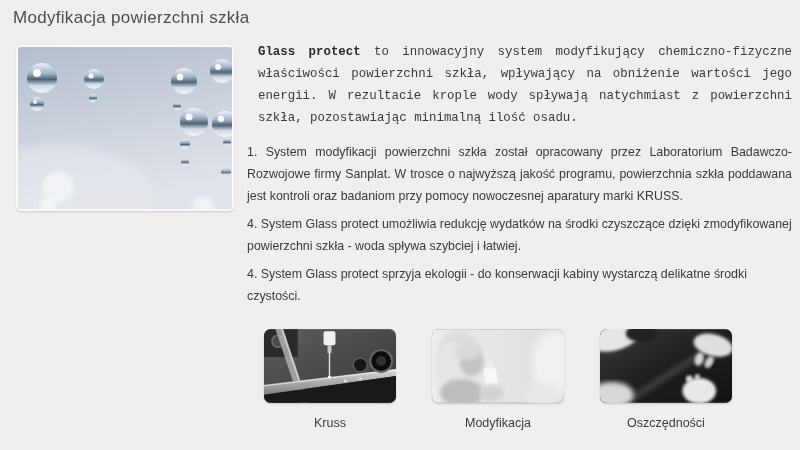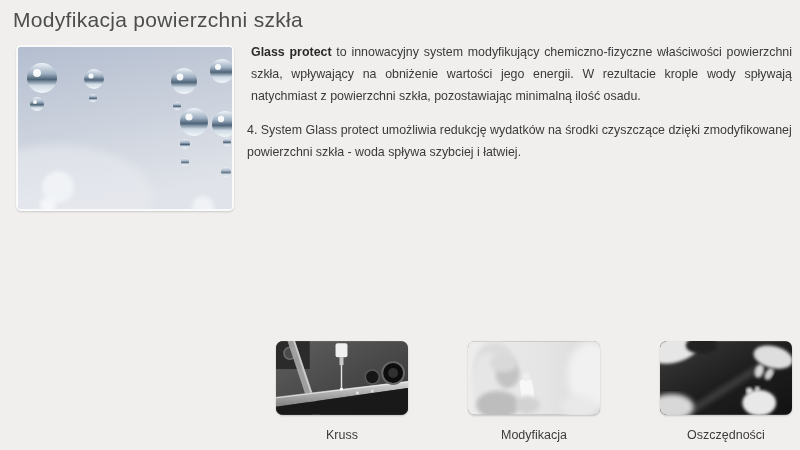--- a/index.html
+++ b/index.html
@@ -7,49 +7,49 @@
     width: 800px; height: 450px;
     background: #f0efee;
     font-family: "Liberation Sans", sans-serif;
     color: #3a3a3a;
     position: relative;
     overflow: hidden;
   }
   .page-title {
     position: absolute; left: 13px; top: 8px;
     margin: 0;
-    font-size: 21px; font-weight: 400;
+    font-size: 17px; font-weight: 400;
     letter-spacing: 0.3px;
     color: #4d4d4d;
   }
   .figure {
     position: absolute; left: 16px; top: 45px;
     width: 214px; height: 162px;
     border: 2px solid #fafafa;
     border-radius: 5px;
     overflow: hidden;
     box-shadow: 0 1px 2px rgba(0,0,0,0.15);
     background: #c3cbd9;
   }
   .figure svg { display: block; width: 214px; height: 162px; }
   .content {
     position: absolute; left: 247px; top: 41px;
     width: 545px;
     font-size: 12.4px;
     line-height: 22px;
   }
-  .intro { margin: 0 0 12px 4px; text-align: justify; }
+  .intro { margin: 0 0 12px 11px; text-align: justify; font-family: Liberation Mono, monospace; }
   .intro b { color: #2d2a27; }
   .point { margin: 0 0 6px 0; }
   .point.justified { text-align: justify; }
   .gallery {
     position: absolute; left: 264px; top: 329px;
     display: flex; gap: 36px;
   }
-  .gallery-item { margin: 12px; display: flex; flex-direction: column; align-items: center; cursor: pointer; }
+  .gallery-item { margin: 0; display: flex; flex-direction: column; align-items: center; cursor: pointer; }
   .thumb {
     width: 132px; height: 74px;
     border-radius: 7px;
     overflow: hidden;
     box-shadow: 0 1px 2px rgba(0,0,0,0.18);
     background: #888;
   }
   .thumb svg { display: block; width: 132px; height: 74px; }
   .caption {
     margin-top: 13px;
@@ -117,21 +117,23 @@
 
       <circle cx="40" cy="140" r="16" fill="#f2f5f8" opacity="0.85" filter="url(#blur2)"></circle>
       <circle cx="30" cy="158" r="8" fill="#f6f8fa" opacity="0.9" filter="url(#blur2)"></circle>
       <circle cx="185" cy="160" r="11" fill="#f2f5f8" opacity="0.85" filter="url(#blur2)"></circle>
     </svg>
   </div>
 
   <div class="content">
     <p class="intro"><b>Glass protect</b>
       <span>to innowacyjny system modyfikujący chemiczno-fizyczne właściwości powierzchni szkła, wpływający na obniżenie wartości jego energii. W rezultacie krople wody spływają natychmiast z powierzchni szkła, pozostawiając minimalną ilość osadu.</span></p>
+    <p class="point justified">1. System modyfikacji powierzchni szkła został opracowany przez Laboratorium Badawczo-Rozwojowe firmy Sanplat.  W trosce o najwyższą jakość programu, powierzchnia szkła poddawana jest kontroli oraz badaniom przy pomocy nowoczesnej aparatury marki KRUSS.</p>
     <p class="point">4. System Glass protect umożliwia redukcję wydatków na środki czyszczące dzięki zmodyfikowanej powierzchni szkła - woda spływa szybciej i łatwiej.</p>
+    <p class="point">4. System Glass protect sprzyja ekologii - do konserwacji kabiny wystarczą delikatne środki czystości.</p>
   </div>
 
   <div class="gallery">
 
     <figure class="gallery-item">
       <div class="thumb">
         <svg viewBox="0 0 133 74" aria-hidden="true">
           <defs>
             <linearGradient id="kBg" x1="0" y1="0" x2="1" y2="1">
               <stop offset="0" stop-color="#5f5f5f"></stop>

